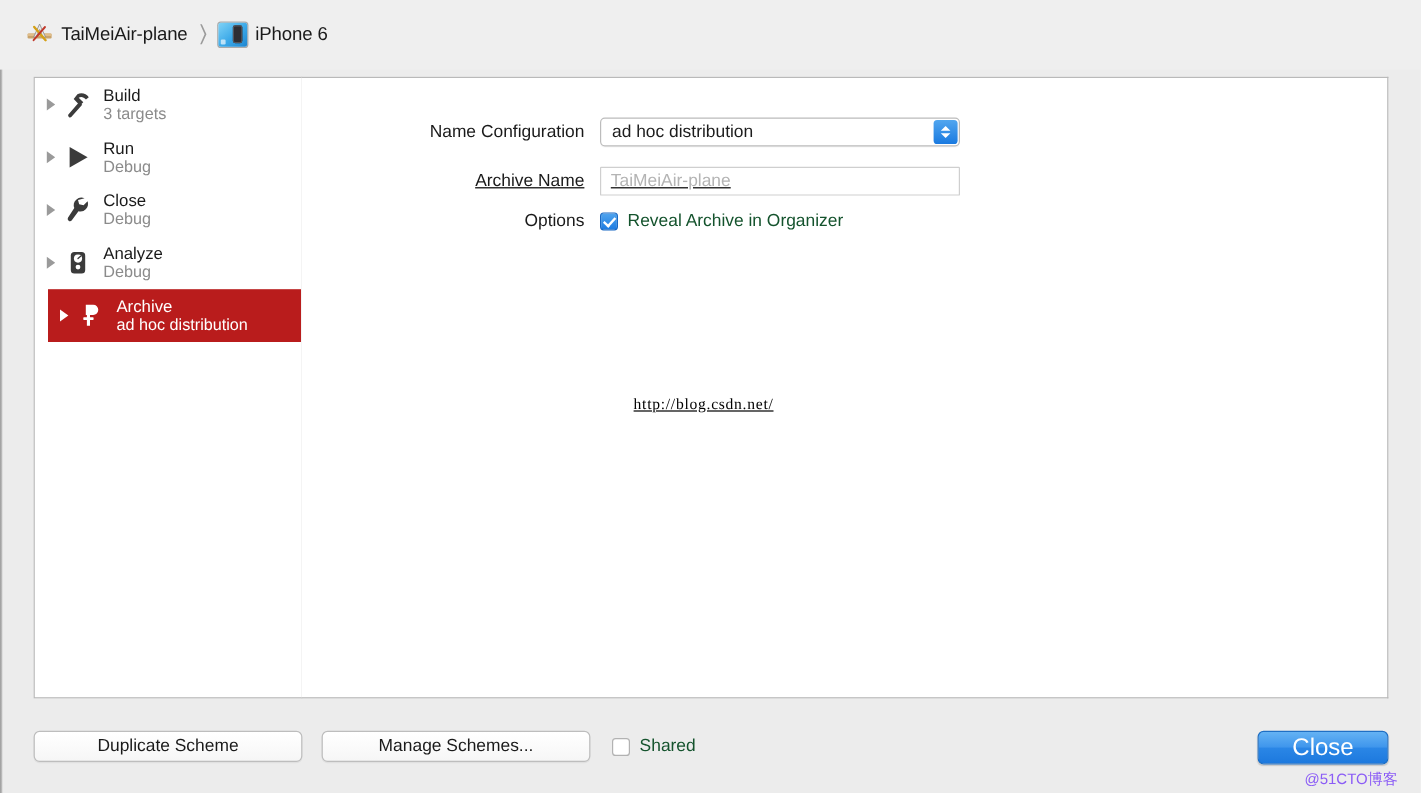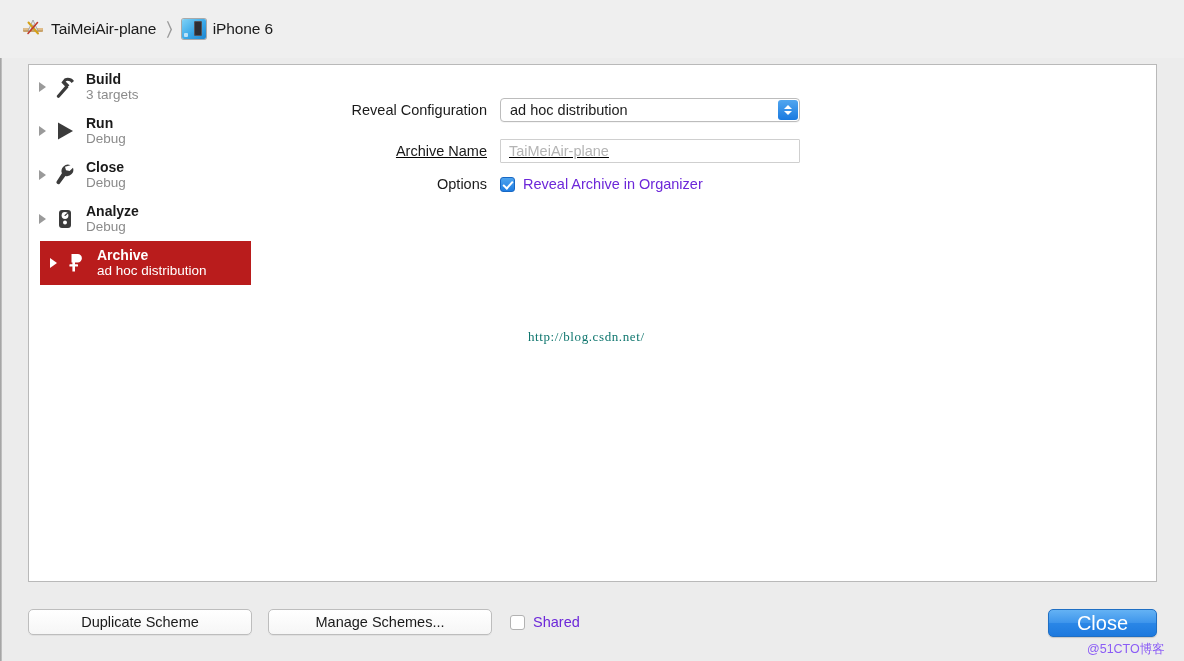--- a/index.html
+++ b/index.html
@@ -122,21 +122,21 @@
   .selected .disclosure { border-left-color: #ffffff; }
   .row-icon {
     width: 26px; height: 28px;
     flex: 0 0 auto;
     margin-right: 8px;
     position: relative;
   }
   .row-text { line-height: 1.12; }
   .row-title {
     font-size: 14px;
-    font-weight: bold;
+    font-weight: normal;
     color: #1a1a1a;
   }
   .row-sub {
     font-size: 13.5px;
     color: #8b8b8b;
   }
   .selected .row-title, .selected .row-sub { color: #ffffff; }
 
   
   .glyph { fill: #3b3b3b; }
@@ -232,32 +232,33 @@
     border: solid #fff;
     border-width: 0 2px 2px 0;
     transform: rotate(42deg);
   }
   .cbox.off {
     background: #fff;
     border: 1px solid #b2b2b2;
   }
   .check-label {
     font-size: 14.5px;
-    color: #6d28d9;
+    color: #14532d;
     margin-left: 8px;
   }
 
   .watermark-center {
     position: absolute;
     left: 528px; top: 329px;
     font-family: "Liberation Serif", serif;
     font-size: 13px;
-    color: #0f766e;
+    color: #000000;
     letter-spacing: 0.6px;
     white-space: nowrap;
+    text-decoration: underline;
   }
 
   
   .btn {
     height: 26px;
     border: 1px solid #bdbdbd;
     border-radius: 5px;
     background: linear-gradient(to bottom, #ffffff, #f6f6f6);
     font-size: 14.5px;
     color: #1a1a1a;
@@ -397,21 +398,21 @@
       <div class="row-sub">ad hoc distribution</div>
     </span>
   </div>
 
 </div>
 
 <div class="detail">
   <div class="form">
 
     <div class="form-row" style="left:-141px; top:33px;">
-      <span class="form-label">Reveal Configuration</span>
+      <span class="form-label">Name Configuration</span>
       <span class="popup">
         <span class="popup-value">ad hoc distribution</span>
         <span class="popup-arrows">
           <span class="chev up"></span>
           <span class="chev down"></span>
         </span>
       </span>
     </div>
 
     <div class="form-row" style="left:-141px; top:74px;text-decoration:underline;">

